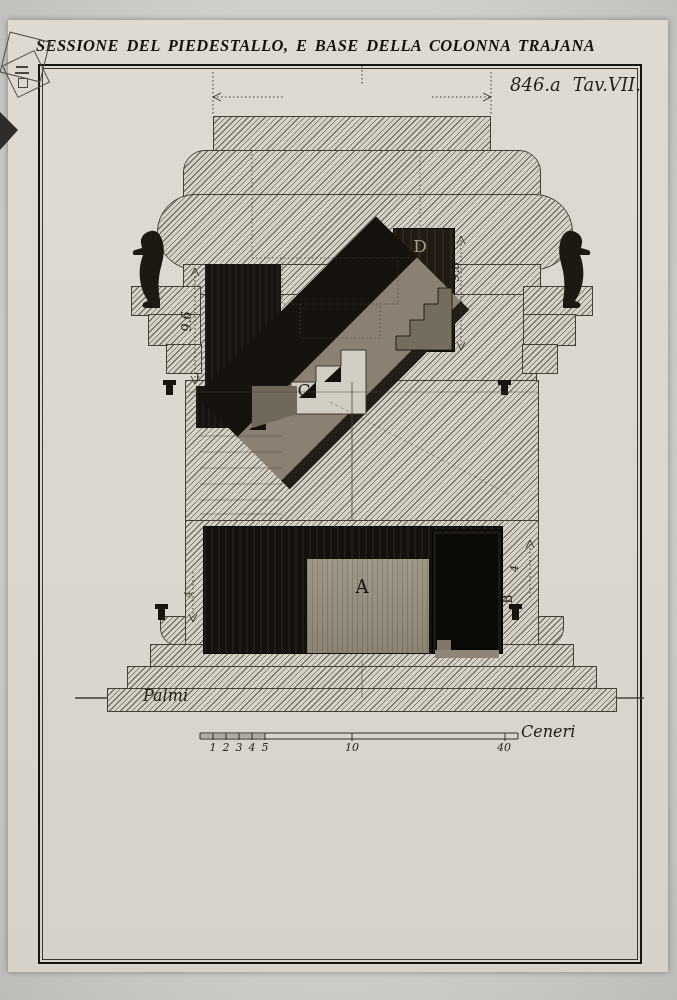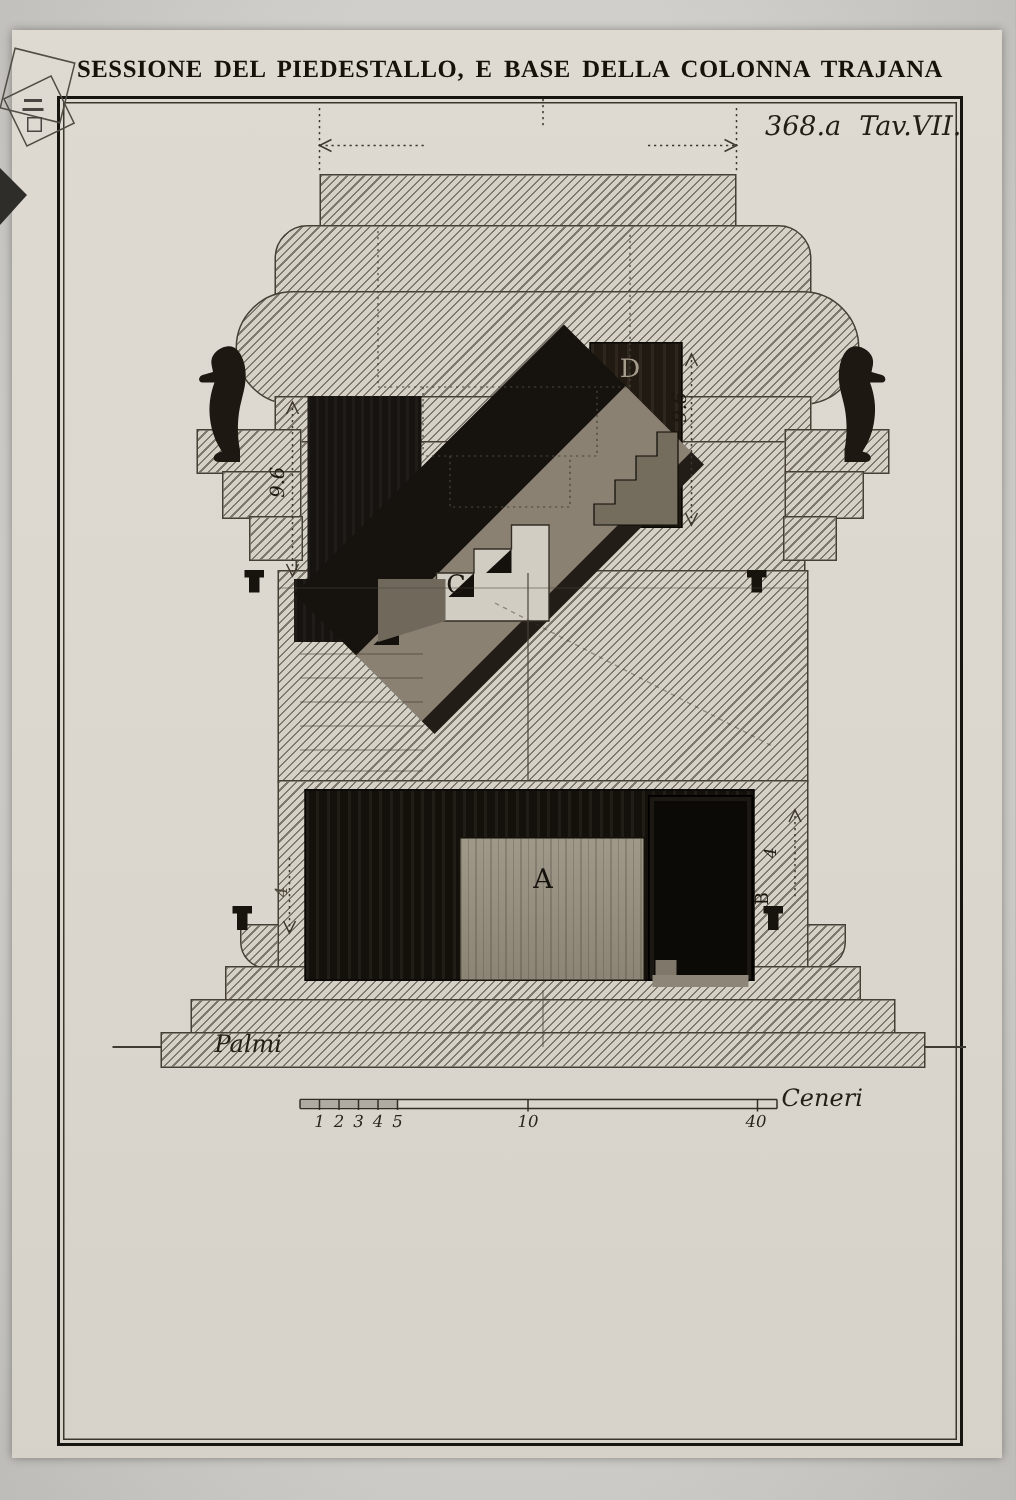--- a/index.html
+++ b/index.html
@@ -4,22 +4,22 @@
 <style>
   html,body{margin:0;padding:0;background:#b9b8b4;}
   .stage{position:relative;width:677px;height:1000px;overflow:hidden;
          background:radial-gradient(ellipse at 50% 45%, #d0cfcb 60%, #bdbcb8 100%);
          font-family:"DejaVu Serif",serif;}
   .abs{position:absolute;box-sizing:border-box;}
   .paper{left:8px;top:20px;width:660px;height:952px;background:linear-gradient(180deg,#dedad2 0%,#dbd7cf 55%,#d6d2ca 100%);
          box-shadow:0 0 6px rgba(0,0,0,.35);z-index:1;}
   .plate-frame{left:38px;top:64px;width:604px;height:900px;border:2px solid #17150f;z-index:2;}
   .plate-inner{left:42px;top:68px;width:596px;height:892px;border:1px solid #3a362e;z-index:2;}
-  .title{left:36px;top:36px;width:608px;text-align:center;font-family:"Liberation Serif",serif;
-         font-weight:700;font-size:16.5px;letter-spacing:.4px;word-spacing:3px;color:#161209;z-index:6;}
+  .title{left:36px;top:36px;width:608px;text-align:left;font-family:"Liberation Serif",serif;
+         font-weight:700;font-size:16.5px;letter-spacing:.4px;word-spacing:3px;color:#161209;z-index:6;font-style:italic;}
   .tav{left:498px;top:74px;width:138px;text-align:right;font-style:italic;font-size:18px;color:#221d15;z-index:6;}
   .tav span{margin-left:12px;}
   .hatch{background-color:#d5d1c6;border:1px solid #48423704;
          background-image:repeating-linear-gradient(135deg, rgba(55,48,38,.55) 0px, rgba(55,48,38,.55) 1px, transparent 1px, transparent 4px);
          border:1px solid #453f35;z-index:3;}
   .dark-room{background-color:#14110c;
          background-image:repeating-linear-gradient(90deg, rgba(200,188,165,.07) 0 2px, transparent 2px 7px);
          border:1px solid #060503;z-index:4;}
   .niche-a{background-color:#97907f;
          background-image:repeating-linear-gradient(90deg, rgba(40,35,28,.20) 0 1px, transparent 1px 5px),
@@ -59,21 +59,21 @@
   <div class="abs stamp-mark" style="left:16px;top:66px;width:12px;height:2px;"></div>
   <div class="abs stamp-mark" style="left:15px;top:72px;width:14px;height:2px;"></div>
   <div class="abs stamp-mark" style="left:18px;top:78px;width:10px;height:10px;border:1.4px solid #4a4540;background:transparent;"></div>
 
   <div class="abs title">SESSIONE DEL PIEDESTALLO, E BASE DELLA COLONNA TRAJANA</div>
 
   <div class="abs plate-frame"></div>
   <div class="abs plate-inner"></div>
 
   <div class="abs tav">
-    <span>368.a</span><span>Tav.VII.</span>
+    <span>846.a</span><span>Tav.VII.</span>
   </div>
 
 
   <div class="abs hatch" style="left:213px;top:116px;width:278px;height:38px;"></div>
   <div class="abs hatch" style="left:183px;top:150px;width:358px;height:50px;border-radius:22px 22px 0 0;"></div>
   <div class="abs hatch" style="left:157px;top:194px;width:416px;height:76px;border-radius:38px;"></div>
   <div class="abs hatch" style="left:183px;top:264px;width:358px;height:34px;"></div>
   <div class="abs hatch" style="left:197px;top:294px;width:340px;height:88px;"></div>
   <div class="abs hatch" style="left:131px;top:286px;width:70px;height:30px;"></div>
   <div class="abs hatch" style="left:148px;top:314px;width:53px;height:32px;"></div>

